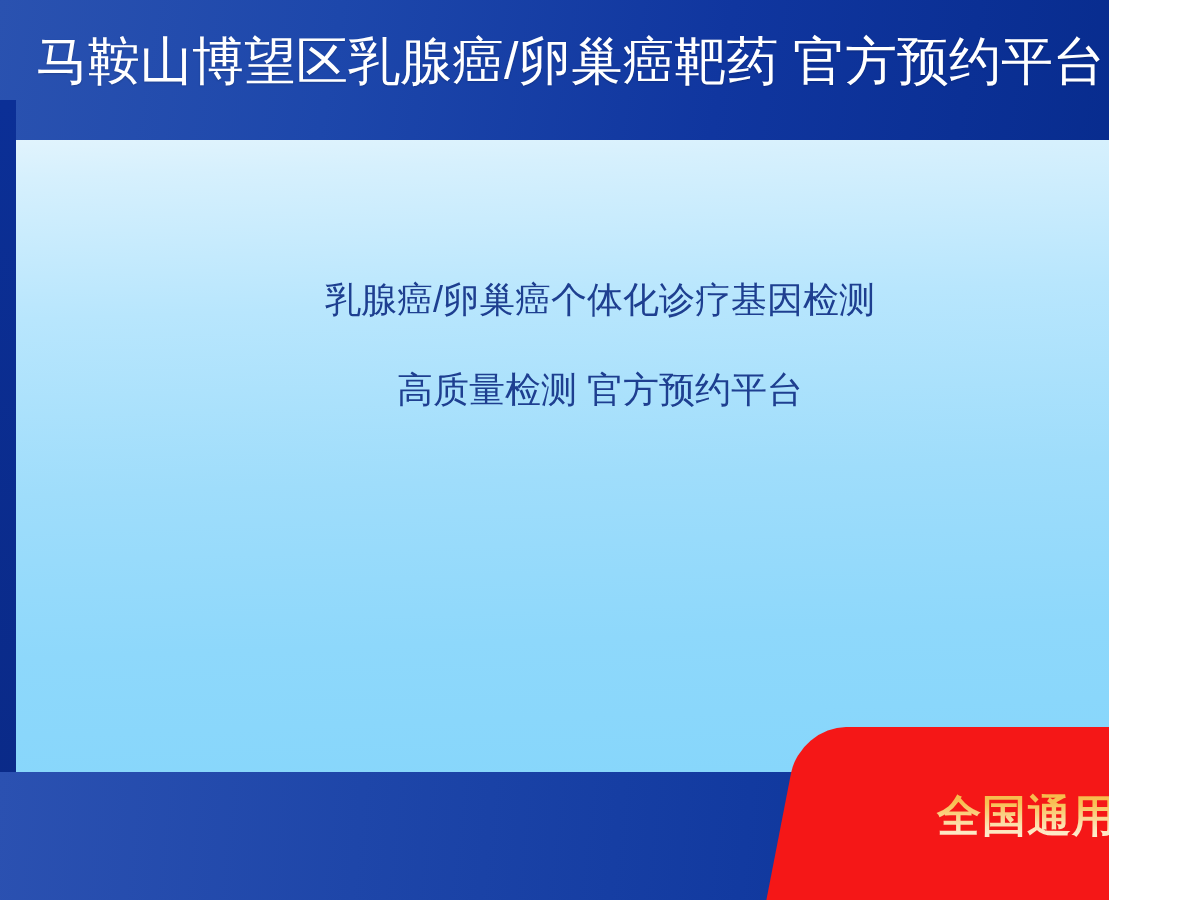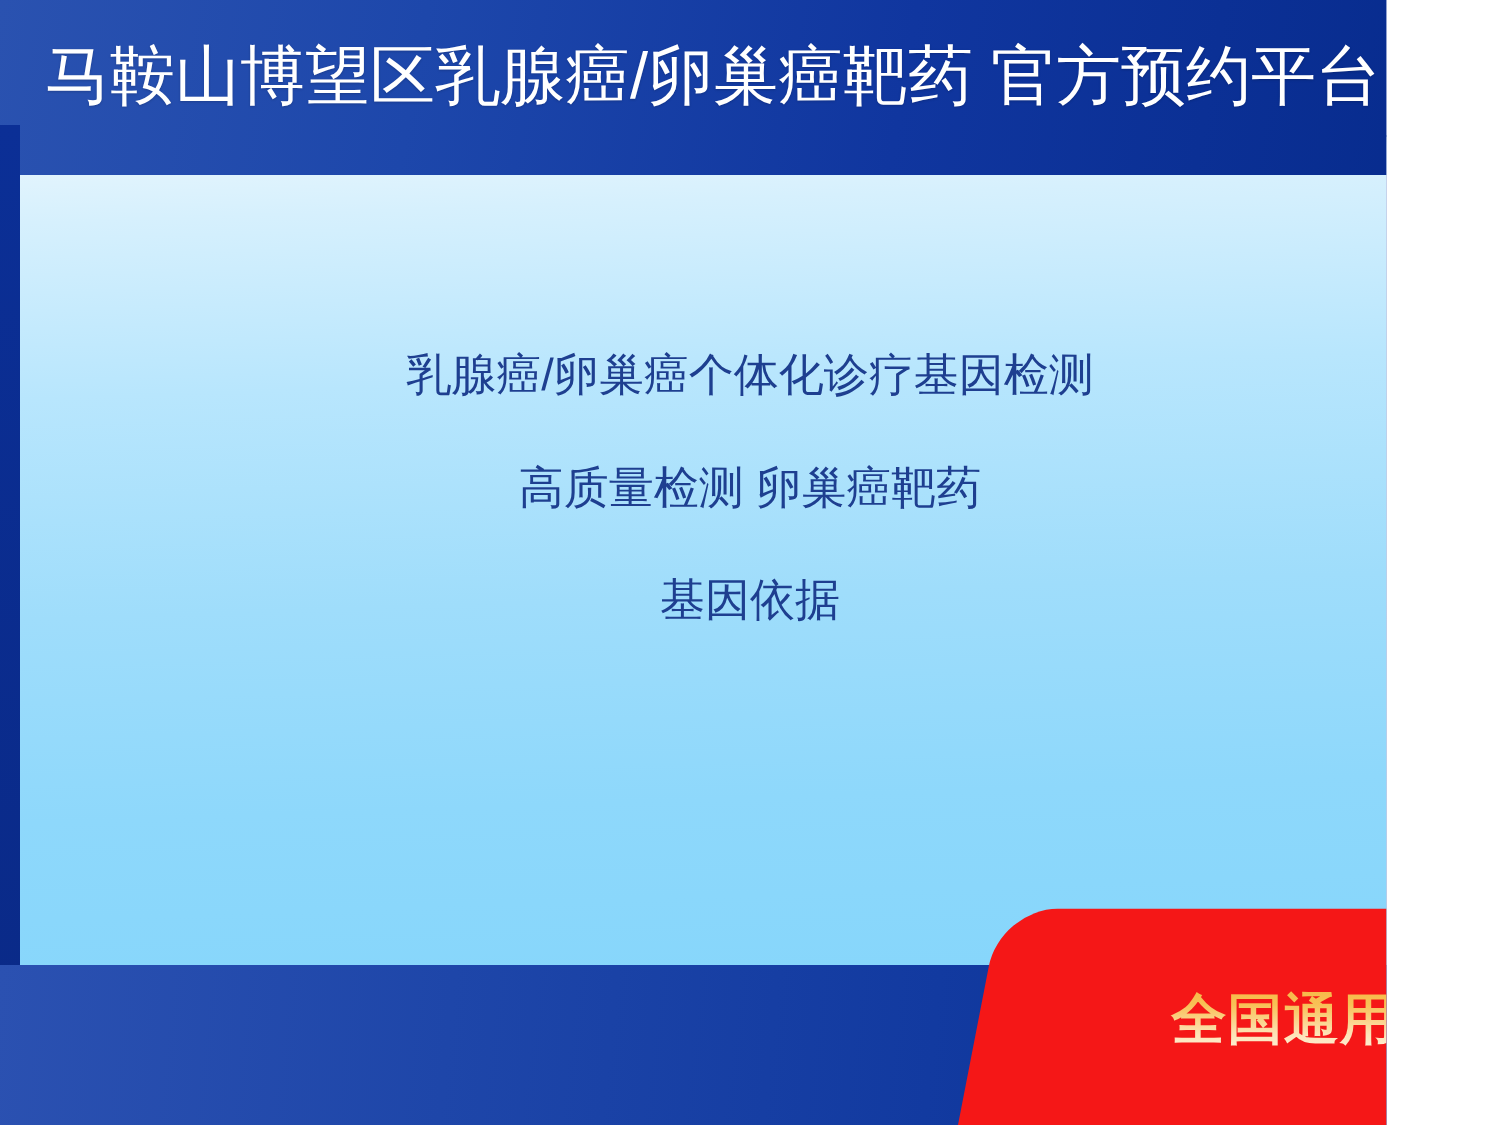--- a/index.html
+++ b/index.html
@@ -181,22 +181,21 @@
   <div class="rail rail-left"></div>
   <div class="rail rail-right"></div>
 
   <div class="panel-wrap">
     <div class="panel"></div>
     <div class="panel-cap"></div>
   </div>
 
   <div class="body-copy">
     <span class="line">乳腺癌/卵巢癌个体化诊疗基因检测</span>
-    <span class="line">高质量检测 卵巢癌靶药</span>
-    <span class="line">基因依据</span>
+    <span class="line">高质量检测 官方预约平台</span>
   </div>
 
   <div class="footer-bar"></div>
 
   <div class="badge"></div>
   <div class="badge-label">全国通用</div>
 
 </div>
 
 </body></html>

